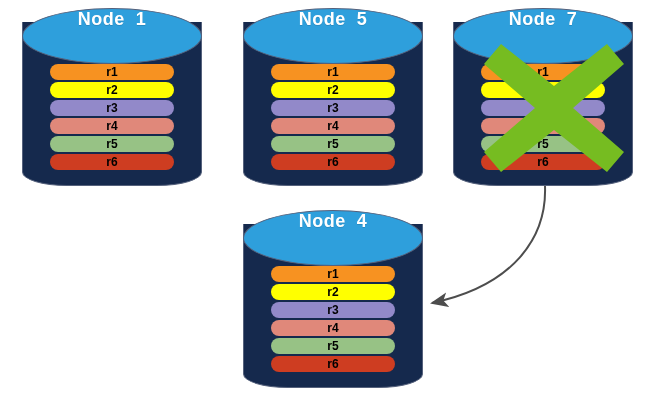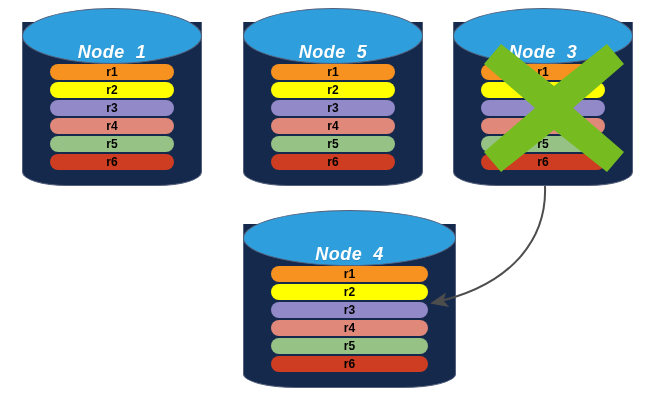--- a/index.html
+++ b/index.html
@@ -29,23 +29,22 @@
     border-radius:50%/100%;
     border:1.5px solid #55617c;
     box-sizing:border-box;
   }
   .cyl-top{
     position:absolute;left:0;right:0;top:0;height:56px;
     background:#2e9fdc;
     border-radius:50%;
     border:1.5px solid #55617c;
     box-sizing:border-box;
-    display:flex;align-items:flex-end;justify-content:center;
+    display:flex;align-items:flex-start;justify-content:center;
     z-index:3;
-    font-style:italic;
   }
   .cyl-title{
     color:#ffffff;
     font-weight:bold;
     font-size:18px;
     letter-spacing:0.5px;
     white-space:pre;
     text-shadow:0 1px 0 rgba(0,0,0,.12);
   }
 
@@ -113,40 +112,40 @@
       <div class="row" style="background:#97c285;">r5</div>
       <div class="row" style="background:#ce3d21;">r6</div>
     </div>
   </div>
 
   <div class="node" id="node-3" style="left:453px;top:8px;width:180px;height:178px;">
     <div class="cyl-wrap">
       <div class="cyl-bottom"></div>
       <div class="cyl-body"></div>
       <div class="cyl-top">
-        <span class="cyl-title">Node  3</span>
+        <span class="cyl-title">Node  7</span>
       </div>
     </div>
     <div class="rows" style="top:56px;left:28px;right:28px;">
       <div class="row" style="background:#f79221;">r1</div>
       <div class="row" style="background:#ffff00;">r2</div>
       <div class="row" style="background:#9289c9;">r3</div>
       <div class="row" style="background:#e0887a;">r4</div>
       <div class="row" style="background:#97c285;">r5</div>
       <div class="row" style="background:#ce3d21;">r6</div>
     </div>
 
     <svg class="x-mark" width="150" height="140" viewBox="0 0 150 140" style="left:26px;top:30px;">
       <g fill="#76bc21">
         <polygon points="22,6 5,26 56,70 5,114 22,134 75,92 128,134 145,114 94,70 145,26 128,6 75,48"></polygon>
       </g>
     </svg>
   </div>
 
-  <div class="node" id="node-4" style="left:243px;top:210px;width:180px;height:178px;padding-left:33px;">
+  <div class="node" id="node-4" style="left:243px;top:210px;width:180px;height:178px;">
     <div class="cyl-wrap">
       <div class="cyl-bottom"></div>
       <div class="cyl-body"></div>
       <div class="cyl-top">
         <span class="cyl-title">Node  4</span>
       </div>
     </div>
     <div class="rows" style="top:56px;left:28px;right:28px;">
       <div class="row" style="background:#f79221;">r1</div>
       <div class="row" style="background:#ffff00;">r2</div>

